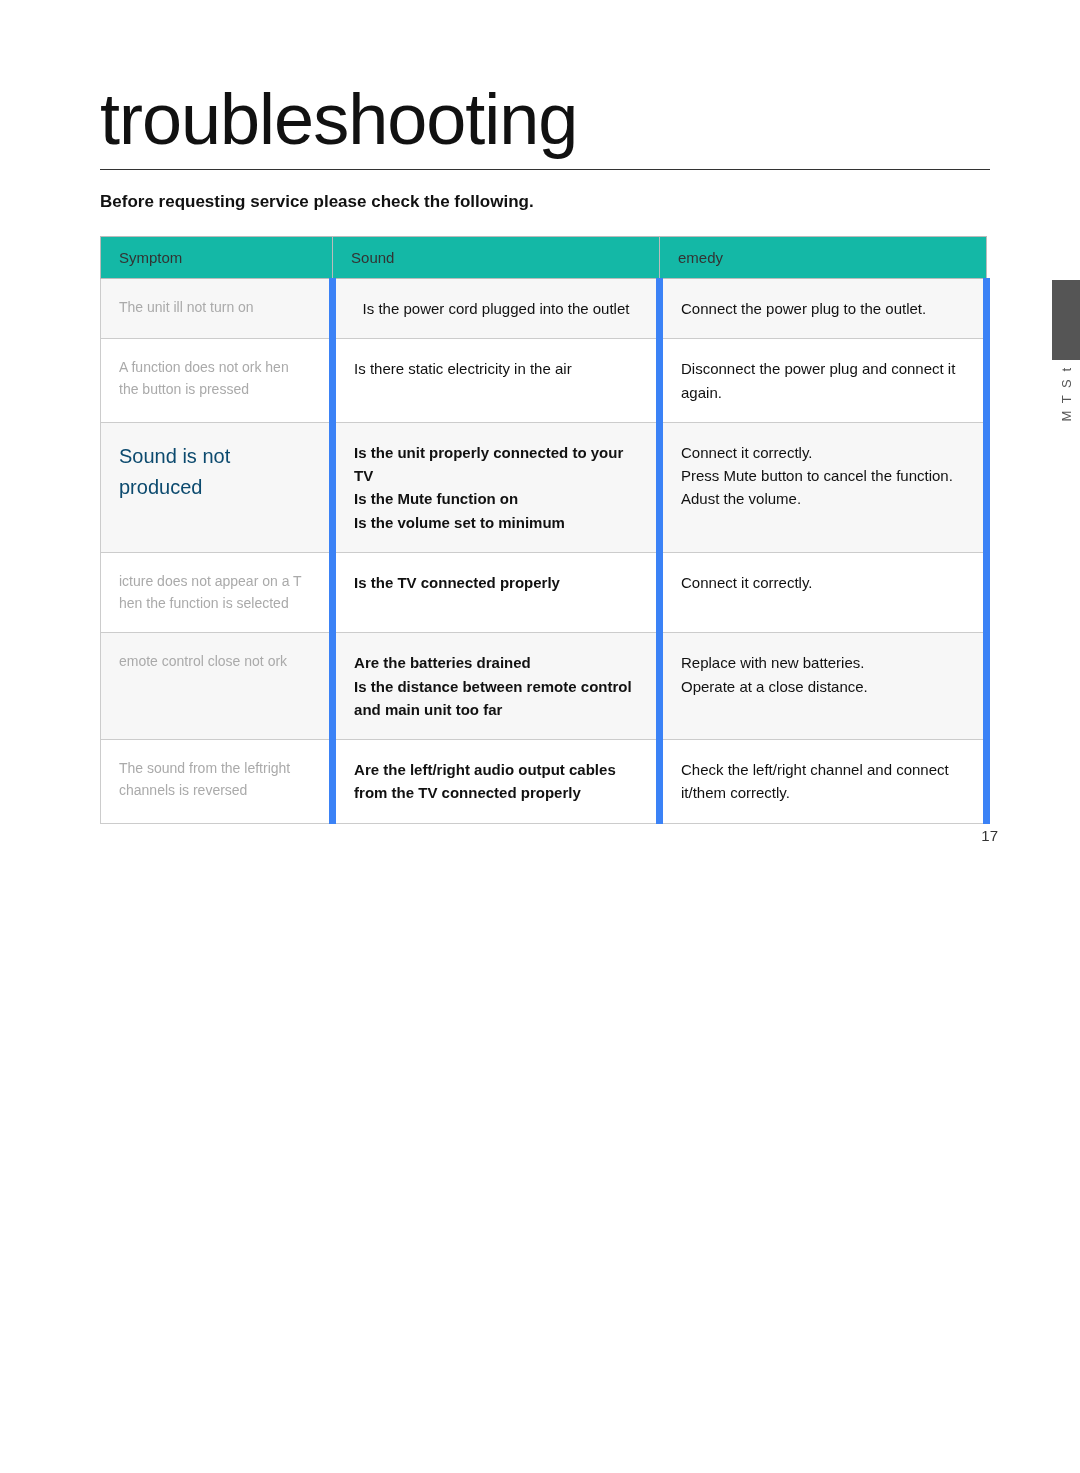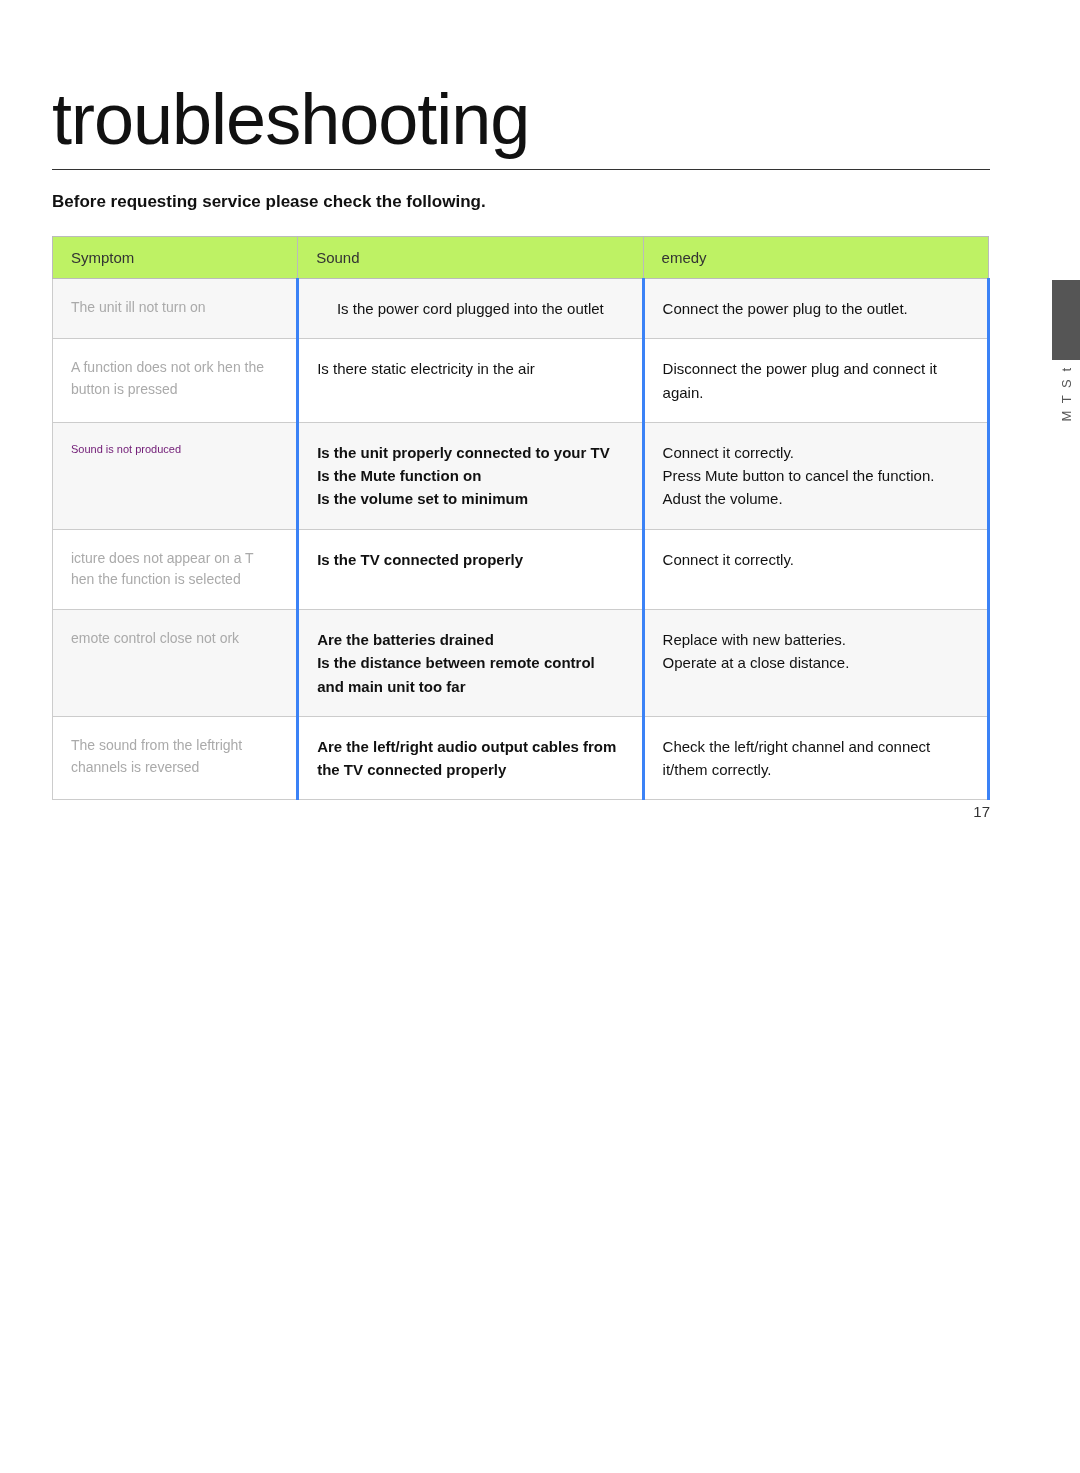--- a/index.html
+++ b/index.html
@@ -11,21 +11,21 @@
     body {
       background: #ffffff;
       font-family: 'Arial', sans-serif;
       width: 1080px;
       min-height: 1473px;
       position: relative;
       color: #222;
     }
 
     .page-container {
-      padding: 80px 90px 80px 52px;
+      padding: 80px 90px 80px 100px;
       position: relative;
     }
 
     .page-title {
       font-size: 72px;
       font-weight: 300;
       letter-spacing: -1px;
       color: #111;
       margin-bottom: 10px;
       line-height: 1.1;
@@ -44,21 +44,21 @@
       color: #111;
     }
 
     table {
       width: 100%;
       border-collapse: collapse;
       font-size: 15px;
     }
 
     thead tr {
-      background-color: #bef264;
+      background-color: #14b8a6;
       margin-left: 32px;
     }
 
     thead th {
       padding: 12px 18px;
       font-weight: 400;
       font-size: 15px;
       color: #333;
       text-align: left;
       border: 1px solid #bbb;
@@ -74,21 +74,21 @@
     }
 
     tbody tr:nth-child(even) {
       background-color: #ffffff;
     }
 
     td {
       padding: 18px 18px;
       vertical-align: top;
       border-left: 1px solid #ccc;
-      border-right: 3px solid #3b82f6;
+      border-right: 7px solid #3b82f6;
       line-height: 1.55;
     }
 
     td:first-child {
       color: #999;
       font-size: 14px;
       width: 220px;
     }
 
     td:nth-child(2) {
@@ -123,21 +123,21 @@
       transform: rotate(180deg);
       font-size: 13px;
       color: #555;
       margin-top: 6px;
       letter-spacing: 2px;
     }
 
     .page-number {
       position: absolute;
       bottom: 60px;
-      right: 90px;
+      right: 82px;
       font-size: 15px;
       color: #333;
     }
   </style>
 </head>
 <body>
 
 <div class="page-container">
 
   <h1 class="page-title">troubleshooting</h1>
@@ -157,21 +157,21 @@
           <td style="color: rgb(170, 170, 170); font-size: 14px;">The unit ill  not turn on</td>
           <td style="font-weight: 400; text-align: center;">Is the power cord plugged into the outlet</td>
           <td>Connect the power plug to the outlet.</td>
         </tr>
         <tr>
           <td style="color: rgb(170, 170, 170); font-size: 14px;">A function  does not ork  hen the button  is pressed</td>
           <td style="font-weight: 400;">Is there static electricity in the air</td>
           <td>Disconnect the power plug and connect it again.</td>
         </tr>
         <tr>
-          <td style="color: #701a75; font-size: 11px;">Sound  is not produced</td>
+          <td style="color: #0c4a6e; font-size: 20px;">Sound  is not produced</td>
           <td style="font-weight: 700;">Is the unit properly connected to your TV<br>Is the Mute function on<br>Is the volume set to minimum</td>
           <td>Connect it correctly.<br>Press Mute button to cancel the function.<br>Adust the volume.</td>
         </tr>
         <tr>
           <td style="color: rgb(170, 170, 170); font-size: 14px;">icture  does not appear on a T<br>hen  the function  is selected</td>
           <td style="font-weight: 700;">Is the TV connected properly</td>
           <td>Connect it correctly.</td>
         </tr>
         <tr>
           <td style="color: rgb(170, 170, 170); font-size: 14px;">emote  control  close not ork</td>

